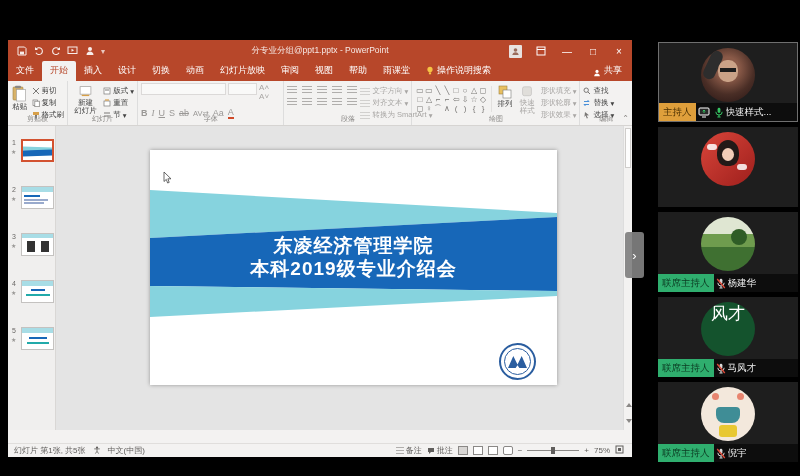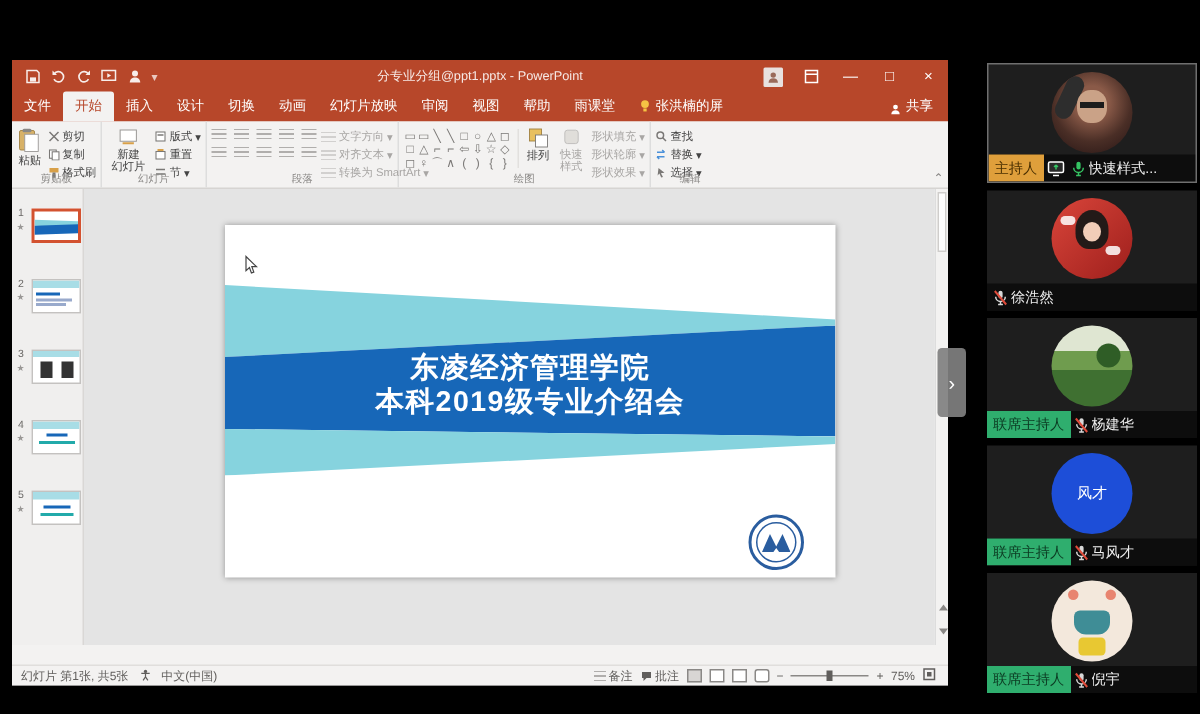--- a/index.html
+++ b/index.html
@@ -96,21 +96,21 @@
   .av-photo .head{position:absolute;left:17px;top:12px;width:20px;height:22px;border-radius:45%;background:#caa287;}
   .av-photo .glasses{position:absolute;left:19px;top:20px;width:16px;height:4px;background:#1c1c1c;}
   .av-photo .arm{position:absolute;left:6px;top:2px;width:12px;height:30px;border-radius:6px;background:#2d2d2d;transform:rotate(25deg);}
   .av-red{background:linear-gradient(135deg,#d9453a,#9e1f1c);}
   .av-red .hair{position:absolute;left:16px;top:8px;width:22px;height:26px;border-radius:50% 50% 40% 40%;background:#231a18;}
   .av-red .face{position:absolute;left:21px;top:16px;width:12px;height:13px;border-radius:50%;background:#f2cdb8;}
   .av-red .cloud1,.av-red .cloud2{position:absolute;width:10px;height:6px;border-radius:5px;background:rgba(255,255,255,.85);}
   .av-red .cloud1{left:6px;top:12px;} .av-red .cloud2{left:36px;top:32px;}
   .av-land{background:linear-gradient(to bottom,#dfe6d2 0 32%,#6f9c4e 32% 55%,#3f7031 55% 100%);}
   .av-land .tree{position:absolute;left:30px;top:12px;width:16px;height:16px;border-radius:50%;background:#2f5d26;}
-  .av-blue{background:#1d4ed8;display:flex;align-items:center;justify-content:center;color:#fff;font-size:10px;}
+  .av-blue{background:#14532d;display:flex;align-items:flex-start;justify-content:center;color:#fff;font-size:17px;}
   .av-cow{background:#f3e8dc;}
   .av-cow .mask{position:absolute;left:15px;top:20px;width:24px;height:16px;border-radius:4px 4px 8px 8px;background:#3f8d96;}
   .av-cow .horn1,.av-cow .horn2{position:absolute;width:7px;height:7px;border-radius:50%;background:#e8846f;}
   .av-cow .horn1{left:11px;top:6px;} .av-cow .horn2{left:36px;top:6px;}
   .av-cow .body{position:absolute;left:18px;top:38px;width:18px;height:12px;background:#e8c832;border-radius:3px;}
   .namebar{position:absolute;left:0;bottom:0;width:100%;height:18px;background:rgba(0,0,0,.55);display:flex;align-items:center;color:#eee;font-size:9.5px;}
   .badge{height:18px;display:flex;align-items:center;padding:0 4px;font-size:9.5px;color:#fff;flex-shrink:0;}
   .badge.host{background:#df9f3b;color:#4a2f00;}
   .badge.cohost{background:#2fae6e;color:#0b3a22;}
   .nb-ic{margin:0 2px;flex-shrink:0;display:inline-flex;}
@@ -190,21 +190,21 @@
         <span class="tab">幻灯片放映</span>
         <span class="tab">审阅</span>
         <span class="tab">视图</span>
         <span class="tab">帮助</span>
         <span class="tab">雨课堂</span>
         <span class="tellme">
           <svg width="8" height="9" viewBox="0 0 8 9">
               <circle cx="4" cy="3.4" r="2.6" fill="#f6c344"></circle>
               <rect x="2.9" y="6.3" width="2.2" height="2" fill="#f6c344"></rect>
             </svg>
-          <span>张洪楠的屏</span>
+          <span>操作说明搜索</span>
         </span>
         <span class="share-top">
           <svg width="8" height="8" viewBox="0 0 10 10">
               <circle cx="5" cy="3" r="2" fill="#fff"></circle>
               <path d="M1.5 9c0-2.2 1.6-3.4 3.5-3.4S8.5 6.8 8.5 9z" fill="#fff"></path>
             </svg>
           <span>共享</span>
         </span>
       </div>
 
@@ -263,20 +263,38 @@
                 </svg>
                 <span>重置</span>
               </span>
             <span class="sbtn"><svg width="8" height="8" viewBox="0 0 8 8">
                   <path d="M1 2h6M1 5h6" stroke="#7a7876"></path>
                 </svg><span>节</span> ▾</span>
           </div>
           <div class="glabel">幻灯片</div>
         </div>
 
+        <div class="rgroup" style="width:148px;flex-direction:column">
+          <div class="fontboxes">
+            <span class="fbox" style="width:86px"></span>
+            <span class="fbox" style="width:30px"></span>
+            <span class="dim" style="font-size:8px">A˄ A˅</span>
+          </div>
+          <div class="letters">
+            <b>B</b>
+            <i>I</i>
+            <span style="text-decoration:underline">U</span>
+            <span>S</span>
+            <span style="text-decoration:line-through">ab</span>
+            <span style="font-size:7.5px">AV⇄</span>
+            <span>Aa</span>
+            <span style="border-bottom:2px solid #d04a29">A</span>
+          </div>
+          <div class="glabel">字体</div>
+        </div>
 
         <div class="rgroup" style="width:128px">
           <div class="smallcol" style="gap:5px">
             <span style="display:flex;gap:5px">
               <span class="hline"></span>
               <span class="hline"></span>
               <span class="hline"></span>
               <span class="hline"></span>
               <span class="hline"></span>
             </span>
@@ -516,31 +534,20 @@
       </div>
     </div>
 
     <div class="tile" style="top:127px">
       <div class="avatar av-red">
           <div class="cloud1"></div>
           <div class="hair"></div>
           <div class="face"></div>
           <div class="cloud2"></div>
         </div>
-      <div class="namebar">
-        <span class="nb-ic" style="margin-left:4px">
-            <svg width="10" height="11" viewBox="0 0 10 11">
-              <rect x="3.6" y="0.8" width="2.8" height="5.2" rx="1.4" fill="#d8d8d8"></rect>
-              <path d="M1.8 4.8a3.2 3.2 0 0 0 6.4 0" fill="none" stroke="#d8d8d8"></path>
-              <path d="M5 8v2M3.4 10h3.2" stroke="#d8d8d8"></path>
-              <path d="M1.2 1l7.6 9" stroke="#e04b3a" stroke-width="1.3"></path>
-            </svg>
-          </span>
-        <span class="pname">徐浩然</span>
-      </div>
     </div>
 
     <div class="tile" style="top:212px">
       <div class="avatar av-land">
           <div class="tree"></div>
         </div>
       <div class="namebar">
         <span class="badge cohost">联席主持人</span>
         <span class="nb-ic">
             <svg width="10" height="11" viewBox="0 0 10 11">

